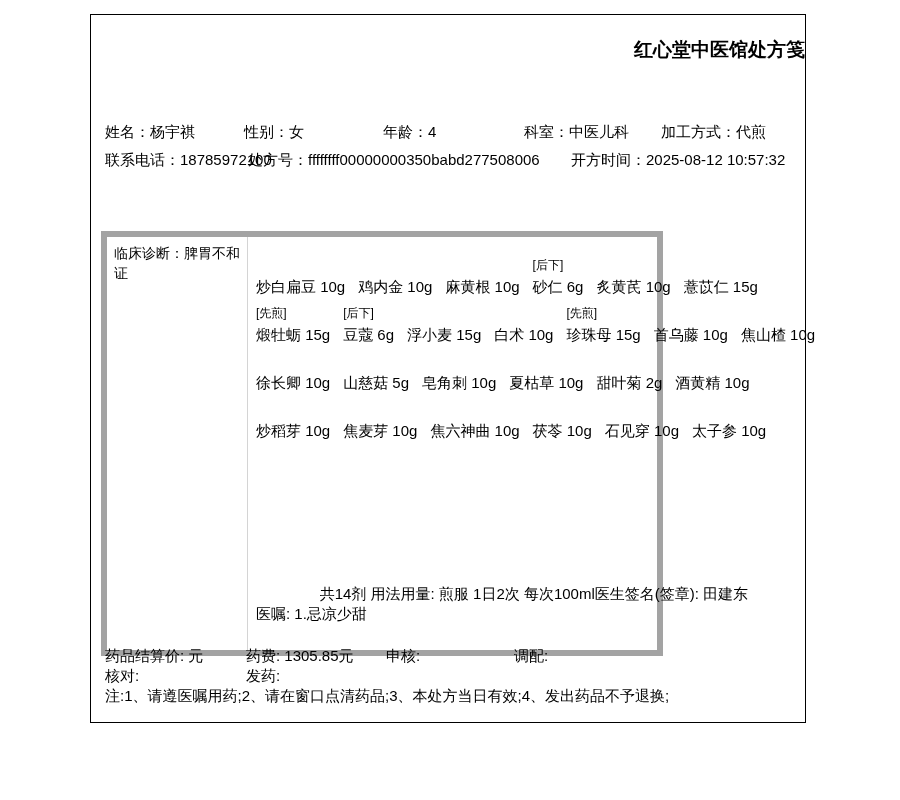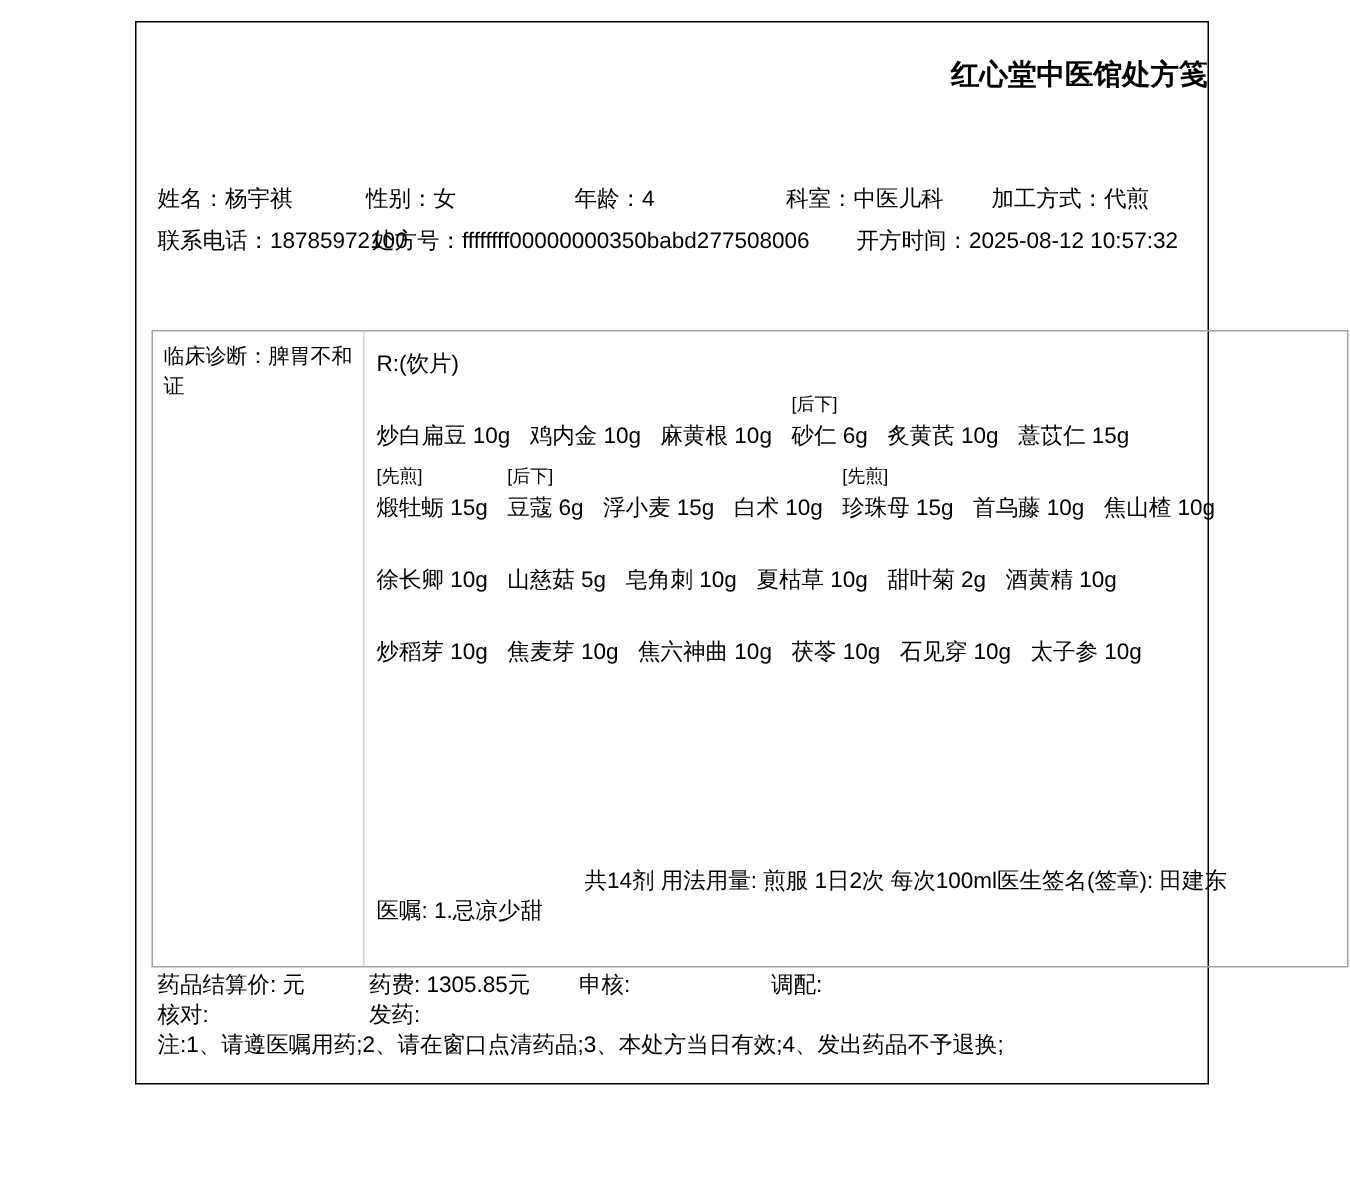--- a/index.html
+++ b/index.html
@@ -14,22 +14,22 @@
   }
   .title{
     position:absolute;top:22px;left:0;width:100%;
     text-align:right;font-size:19px;font-weight:bold;margin:0;
   }
   .line{position:absolute;left:14px;right:14px;height:20px;font-size:15px;}
   .line .f{position:absolute;top:0;white-space:nowrap;}
   .info1{top:108px;text-align:center;}
   .info2{top:136px;}
   .mainbox{
-    position:absolute;left:10px;top:205px;width:798px;height:425px;
-    border:1px solid #a3a3a3;box-sizing:border-box;display:flex;
+    position:absolute;left:10px;top:216px;width:562px;height:425px;
+    border:6px solid #a3a3a3;box-sizing:border-box;display:flex;
   }
   .diagcell{
     width:141px;flex:0 0 141px;border-right:1px solid #d4d4d4;
     padding:6px 7px;box-sizing:border-box;font-size:14px;line-height:1.45;
   }
   .rxcell{flex:1;position:relative;padding:12px 0 0 8px;box-sizing:border-box;}
   .rxheader{font-size:15px;height:20px;}
   .drugrows{margin-top:6px;}
   .drug-row{height:43px;margin-bottom:5px;white-space:nowrap;}
   .drug-item{display:inline-block;vertical-align:top;margin-right:13px;text-align:left;}
@@ -62,21 +62,20 @@
     <span class="f" style="left:0">联系电话：18785972100</span>
     <span class="f" style="left:143px">处方号：ffffffff00000000350babd277508006</span>
     <span class="f" style="left:466px">开方时间：2025-08-12 10:57:32</span>
   </div>
 
   <div class="mainbox">
     <div class="diagcell">
       <span>临床诊断：脾胃不和证</span>
     </div>
     <div class="rxcell">
-      <div class="rxheader">R:(饮片)</div>
       <div class="drugrows">
           <div class="drug-row"><span class="drug-item"><span class="drug-tag"></span><span class="drug-name">炒白扁豆 10g</span></span><span class="drug-item"><span class="drug-tag"></span><span class="drug-name">鸡内金 10g</span></span><span class="drug-item"><span class="drug-tag"></span><span class="drug-name">麻黄根 10g</span></span><span class="drug-item"><span class="drug-tag">[后下]</span><span class="drug-name">砂仁 6g</span></span><span class="drug-item"><span class="drug-tag"></span><span class="drug-name">炙黄芪 10g</span></span><span class="drug-item"><span class="drug-tag"></span><span class="drug-name">薏苡仁 15g</span></span></div>
           <div class="drug-row"><span class="drug-item"><span class="drug-tag">[先煎]</span><span class="drug-name">煅牡蛎 15g</span></span><span class="drug-item"><span class="drug-tag">[后下]</span><span class="drug-name">豆蔻 6g</span></span><span class="drug-item"><span class="drug-tag"></span><span class="drug-name">浮小麦 15g</span></span><span class="drug-item"><span class="drug-tag"></span><span class="drug-name">白术 10g</span></span><span class="drug-item"><span class="drug-tag">[先煎]</span><span class="drug-name">珍珠母 15g</span></span><span class="drug-item"><span class="drug-tag"></span><span class="drug-name">首乌藤 10g</span></span><span class="drug-item"><span class="drug-tag"></span><span class="drug-name">焦山楂 10g</span></span></div>
           <div class="drug-row"><span class="drug-item"><span class="drug-tag"></span><span class="drug-name">徐长卿 10g</span></span><span class="drug-item"><span class="drug-tag"></span><span class="drug-name">山慈菇 5g</span></span><span class="drug-item"><span class="drug-tag"></span><span class="drug-name">皂角刺 10g</span></span><span class="drug-item"><span class="drug-tag"></span><span class="drug-name">夏枯草 10g</span></span><span class="drug-item"><span class="drug-tag"></span><span class="drug-name">甜叶菊 2g</span></span><span class="drug-item"><span class="drug-tag"></span><span class="drug-name">酒黄精 10g</span></span></div>
           <div class="drug-row"><span class="drug-item"><span class="drug-tag"></span><span class="drug-name">炒稻芽 10g</span></span><span class="drug-item"><span class="drug-tag"></span><span class="drug-name">焦麦芽 10g</span></span><span class="drug-item"><span class="drug-tag"></span><span class="drug-name">焦六神曲 10g</span></span><span class="drug-item"><span class="drug-tag"></span><span class="drug-name">茯苓 10g</span></span><span class="drug-item"><span class="drug-tag"></span><span class="drug-name">石见穿 10g</span></span><span class="drug-item"><span class="drug-tag"></span><span class="drug-name">太子参 10g</span></span></div>
         </div>
       <div class="summary">
         <div class="summary-line1">
           <span>共14剂 用法用量: 煎服 1日2次 每次100ml</span>
           <span class="sign">医生签名(签章): 田建东</span>

